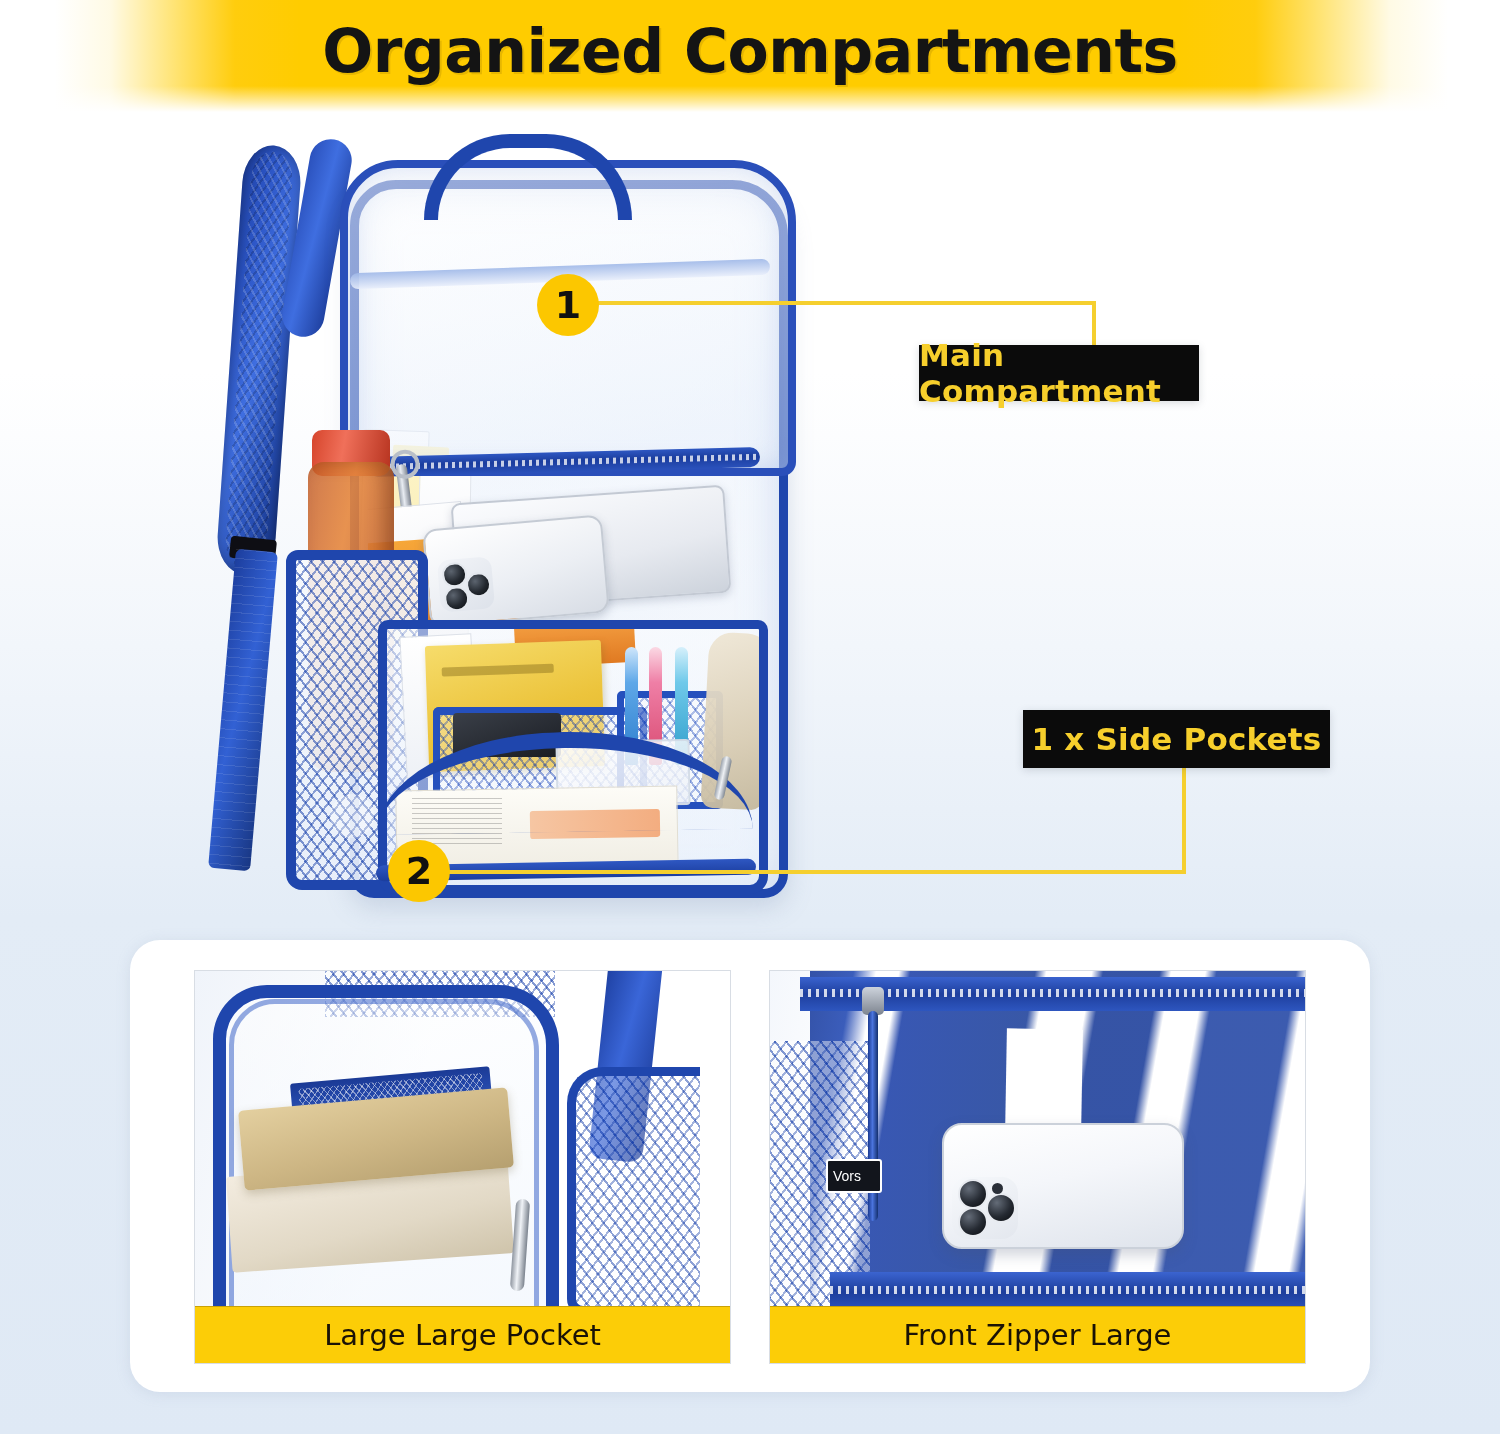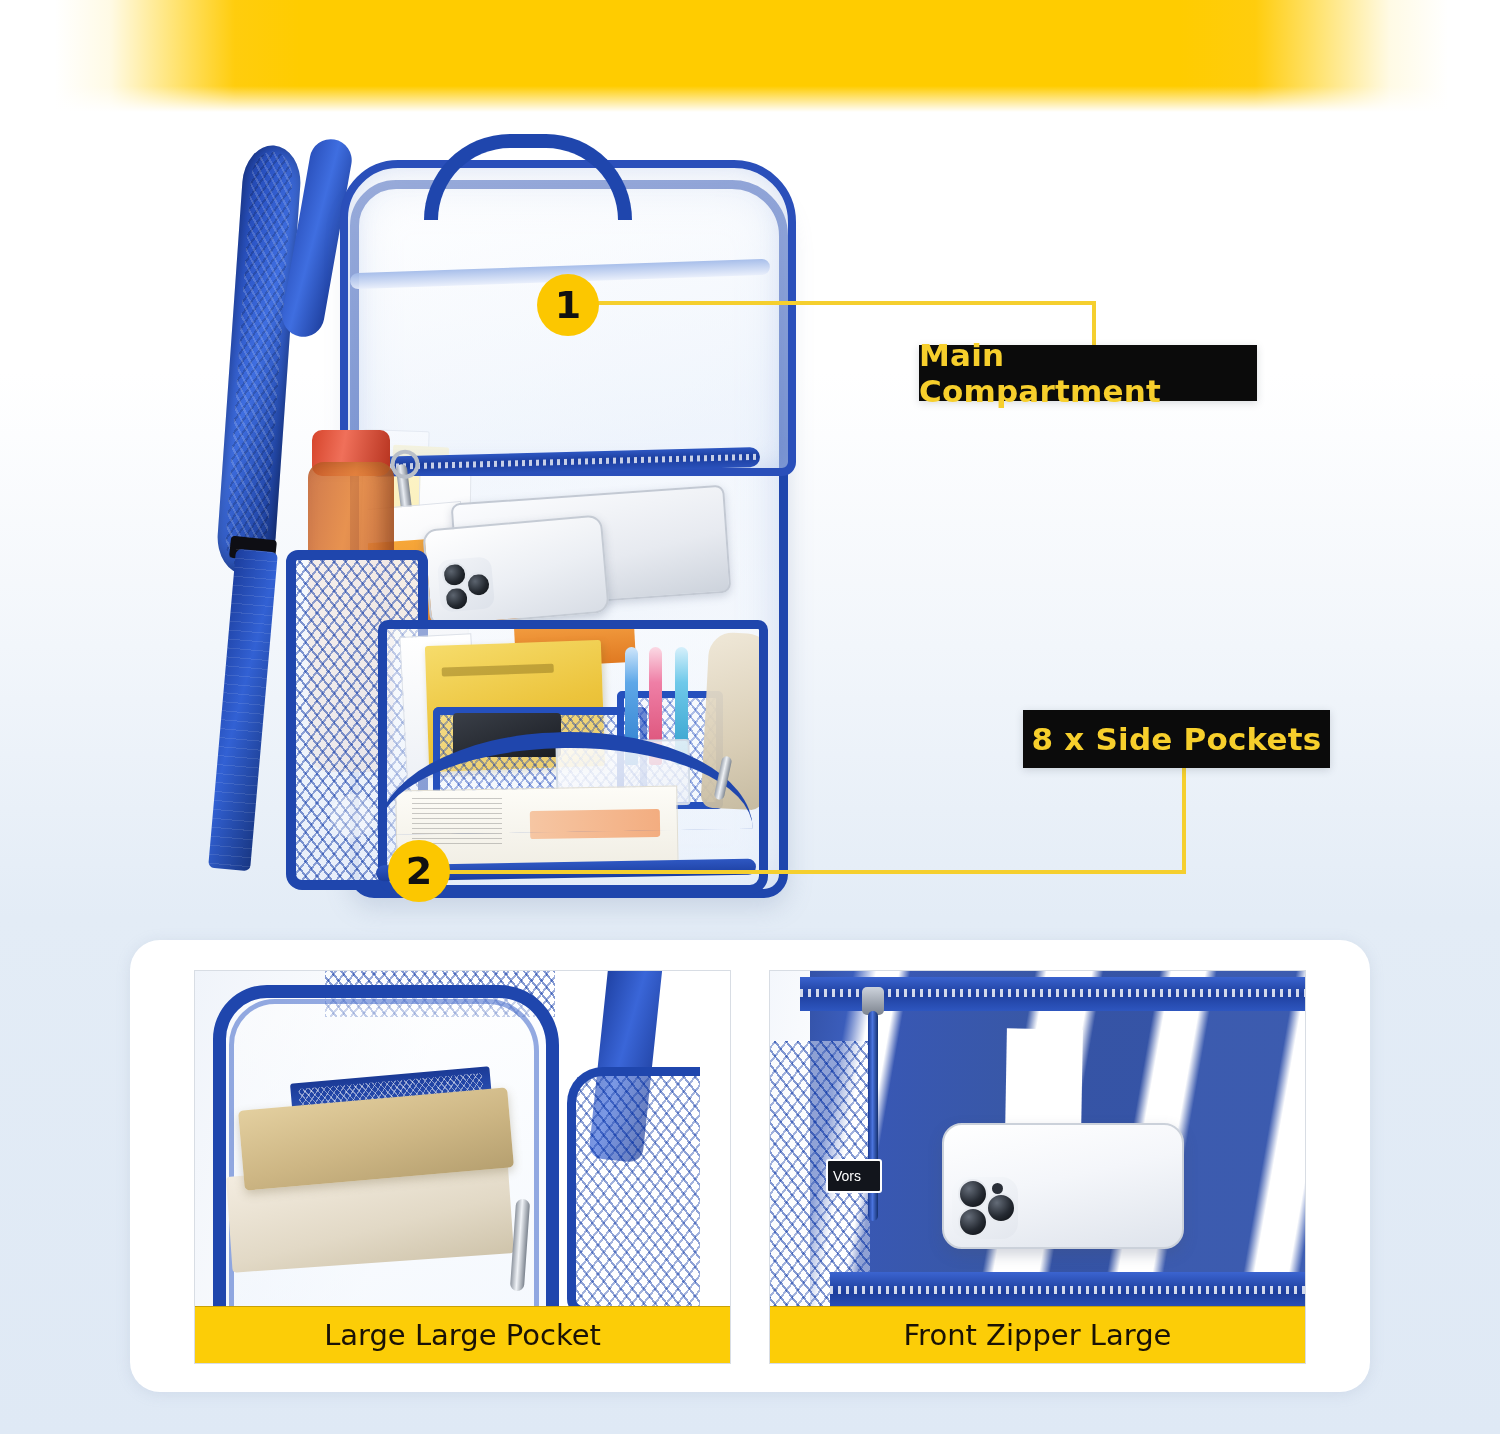--- a/index.html
+++ b/index.html
@@ -562,21 +562,21 @@
     font-family: "DejaVu Sans", sans-serif;
     font-weight: 700;
     font-size: 31px;
     letter-spacing: 0.2px;
     display: flex;
     align-items: center;
     justify-content: center;
     z-index: 11;
     box-shadow: 0 2px 8px rgba(50,60,80,0.18);
   }
-  .callout-1 { left: 919px;  top: 245px; width: 338px; height: 56px; }
+  .callout-1 { left: 919px;  top: 245px; width: 280px; height: 56px; }
   .callout-2 { left: 1023px; top: 610px; width: 307px; height: 58px; }
 
   
   .bottom-card {
     position: absolute;
     left: 130px;
     top: 940px;
     width: 1240px;
     height: 452px;
     background: #ffffff;
@@ -834,20 +834,21 @@
     background: #ffffff;
     transform: rotate(1deg);
   }
 </style>
 </head>
 <body>
 
 <div class="page">
 
   <div class="title-banner"></div>
+  <div class="title-text">Organized Compartments</div>
 
   <div class="hero">
 
     <div class="pack">
 
       <div class="strap-pad"></div>
       <div class="strap-pad-2"></div>
       <div class="strap-adjuster"></div>
       <div class="strap-web"></div>
 
@@ -911,21 +912,21 @@
 
     <div class="lead lead-1-h"></div>
     <div class="lead lead-1-v"></div>
     <div class="lead lead-2-h"></div>
     <div class="lead lead-2-v"></div>
 
     <div class="badge badge-1">1</div>
     <div class="badge badge-2">2</div>
 
     <div class="callout callout-1">Main Compartment</div>
-    <div class="callout callout-2">8 x Side Pockets</div>
+    <div class="callout callout-2">1 x Side Pockets</div>
   </div>
 
   <div class="bottom-card">
     <div class="panels">
 
       <div class="panel">
         <div class="panel-photo">
           <div class="lp-backdrop"></div>
           <div class="lp-topmesh"></div>
           <div class="lp-strap"></div>

